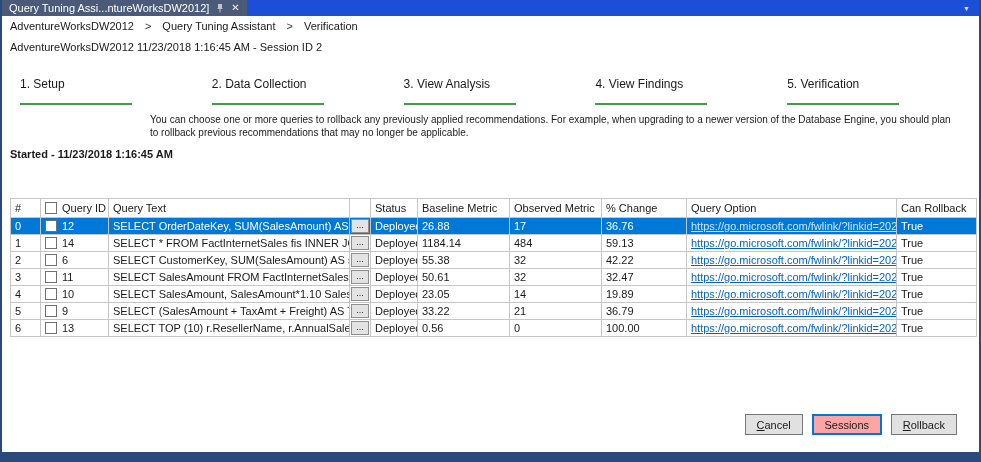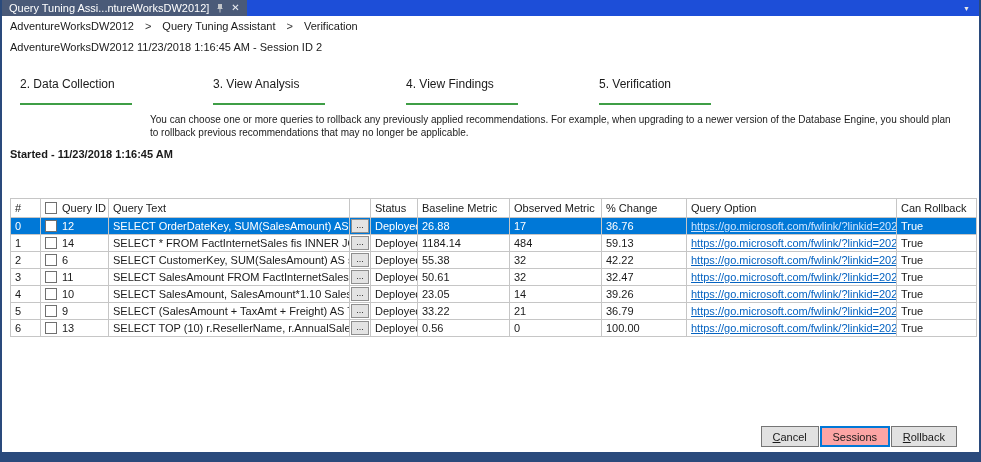--- a/index.html
+++ b/index.html
@@ -50,21 +50,21 @@
   .row.selected, .row.selected td { background:#0078d7; color:#ffffff; }
   .cb { display:inline-block; width:12px; height:12px; background:#fff; border:1px solid #707070;
         vertical-align:-2px; margin-right:5px; }
   .dots-btn { display:block; width:100%; height:14px; font-size:9px; line-height:5px; color:#222;
               background:#e3e3e3; border:1px solid #8f8f8f; padding:0; font-family:inherit; cursor:default; }
   td.cell-btn { padding:0 1px; }
   .link { color:#0563c1; text-decoration:underline; cursor:pointer; }
   .row.selected .link { color:#cce4ff; }
 
   
-  .footer { position:absolute; right:22px; bottom:5px; display:flex; gap:1px; }
+  .footer { position:absolute; right:22px; bottom:17px; display:flex; gap:9px; }
   .btn { height:21px; min-width:50px; padding:0 11px; background:#e1e1e1; border:1px solid #757575;
          font-size:11px; font-family:inherit; color:#1a1a1a; cursor:default; }
   .btn-label { display:block; }
   .btn.mnemonic .btn-label::first-letter { text-decoration:underline; }
   .btn.focused { background:#fca5a5; border:1px solid #0078d7; box-shadow:inset 0 0 0 1px #0078d7; min-width:70px; }
 
   .status-bar { flex:0 0 10px; background:#2a4a7c; }
 </style>
 </head>
 <body>
@@ -93,20 +93,24 @@
       <span class="crumb">AdventureWorksDW2012</span>
       <span class="crumb-sep">&gt;</span>
       <span class="crumb">Query Tuning Assistant</span>
       <span class="crumb-sep">&gt;</span>
       <span class="crumb">Verification</span>
     </div>
 
     <div class="session">AdventureWorksDW2012 11/23/2018 1:16:45 AM - Session ID 2</div>
 
     <div class="steps">
+      <div class="step">
+        <div>1. Setup</div>
+        <div class="step-bar"></div>
+      </div>
       <div class="step">
         <div>2. Data Collection</div>
         <div class="step-bar"></div>
       </div>
       <div class="step">
         <div>3. View Analysis</div>
         <div class="step-bar"></div>
       </div>
       <div class="step">
         <div>4. View Findings</div>
@@ -211,21 +215,21 @@
         <tr class="row">
           <td>4</td>
           <td><span class="cb"></span><span>10</span></td>
           <td>SELECT SalesAmount, SalesAmount*1.10 SalesTax...</td>
           <td class="cell-btn">
               <button class="dots-btn">...</button>
             </td>
           <td>Deployed</td>
           <td>23.05</td>
           <td>14</td>
-          <td>39.26</td>
+          <td>19.89</td>
           <td><a class="link">https://go.microsoft.com/fwlink/?linkid=2028175</a></td>
           <td>True</td>
         </tr>
         <tr class="row">
           <td>5</td>
           <td><span class="cb"></span><span>9</span></td>
           <td>SELECT (SalesAmount + TaxAmt + Freight) AS To...</td>
           <td class="cell-btn">
               <button class="dots-btn">...</button>
             </td>

